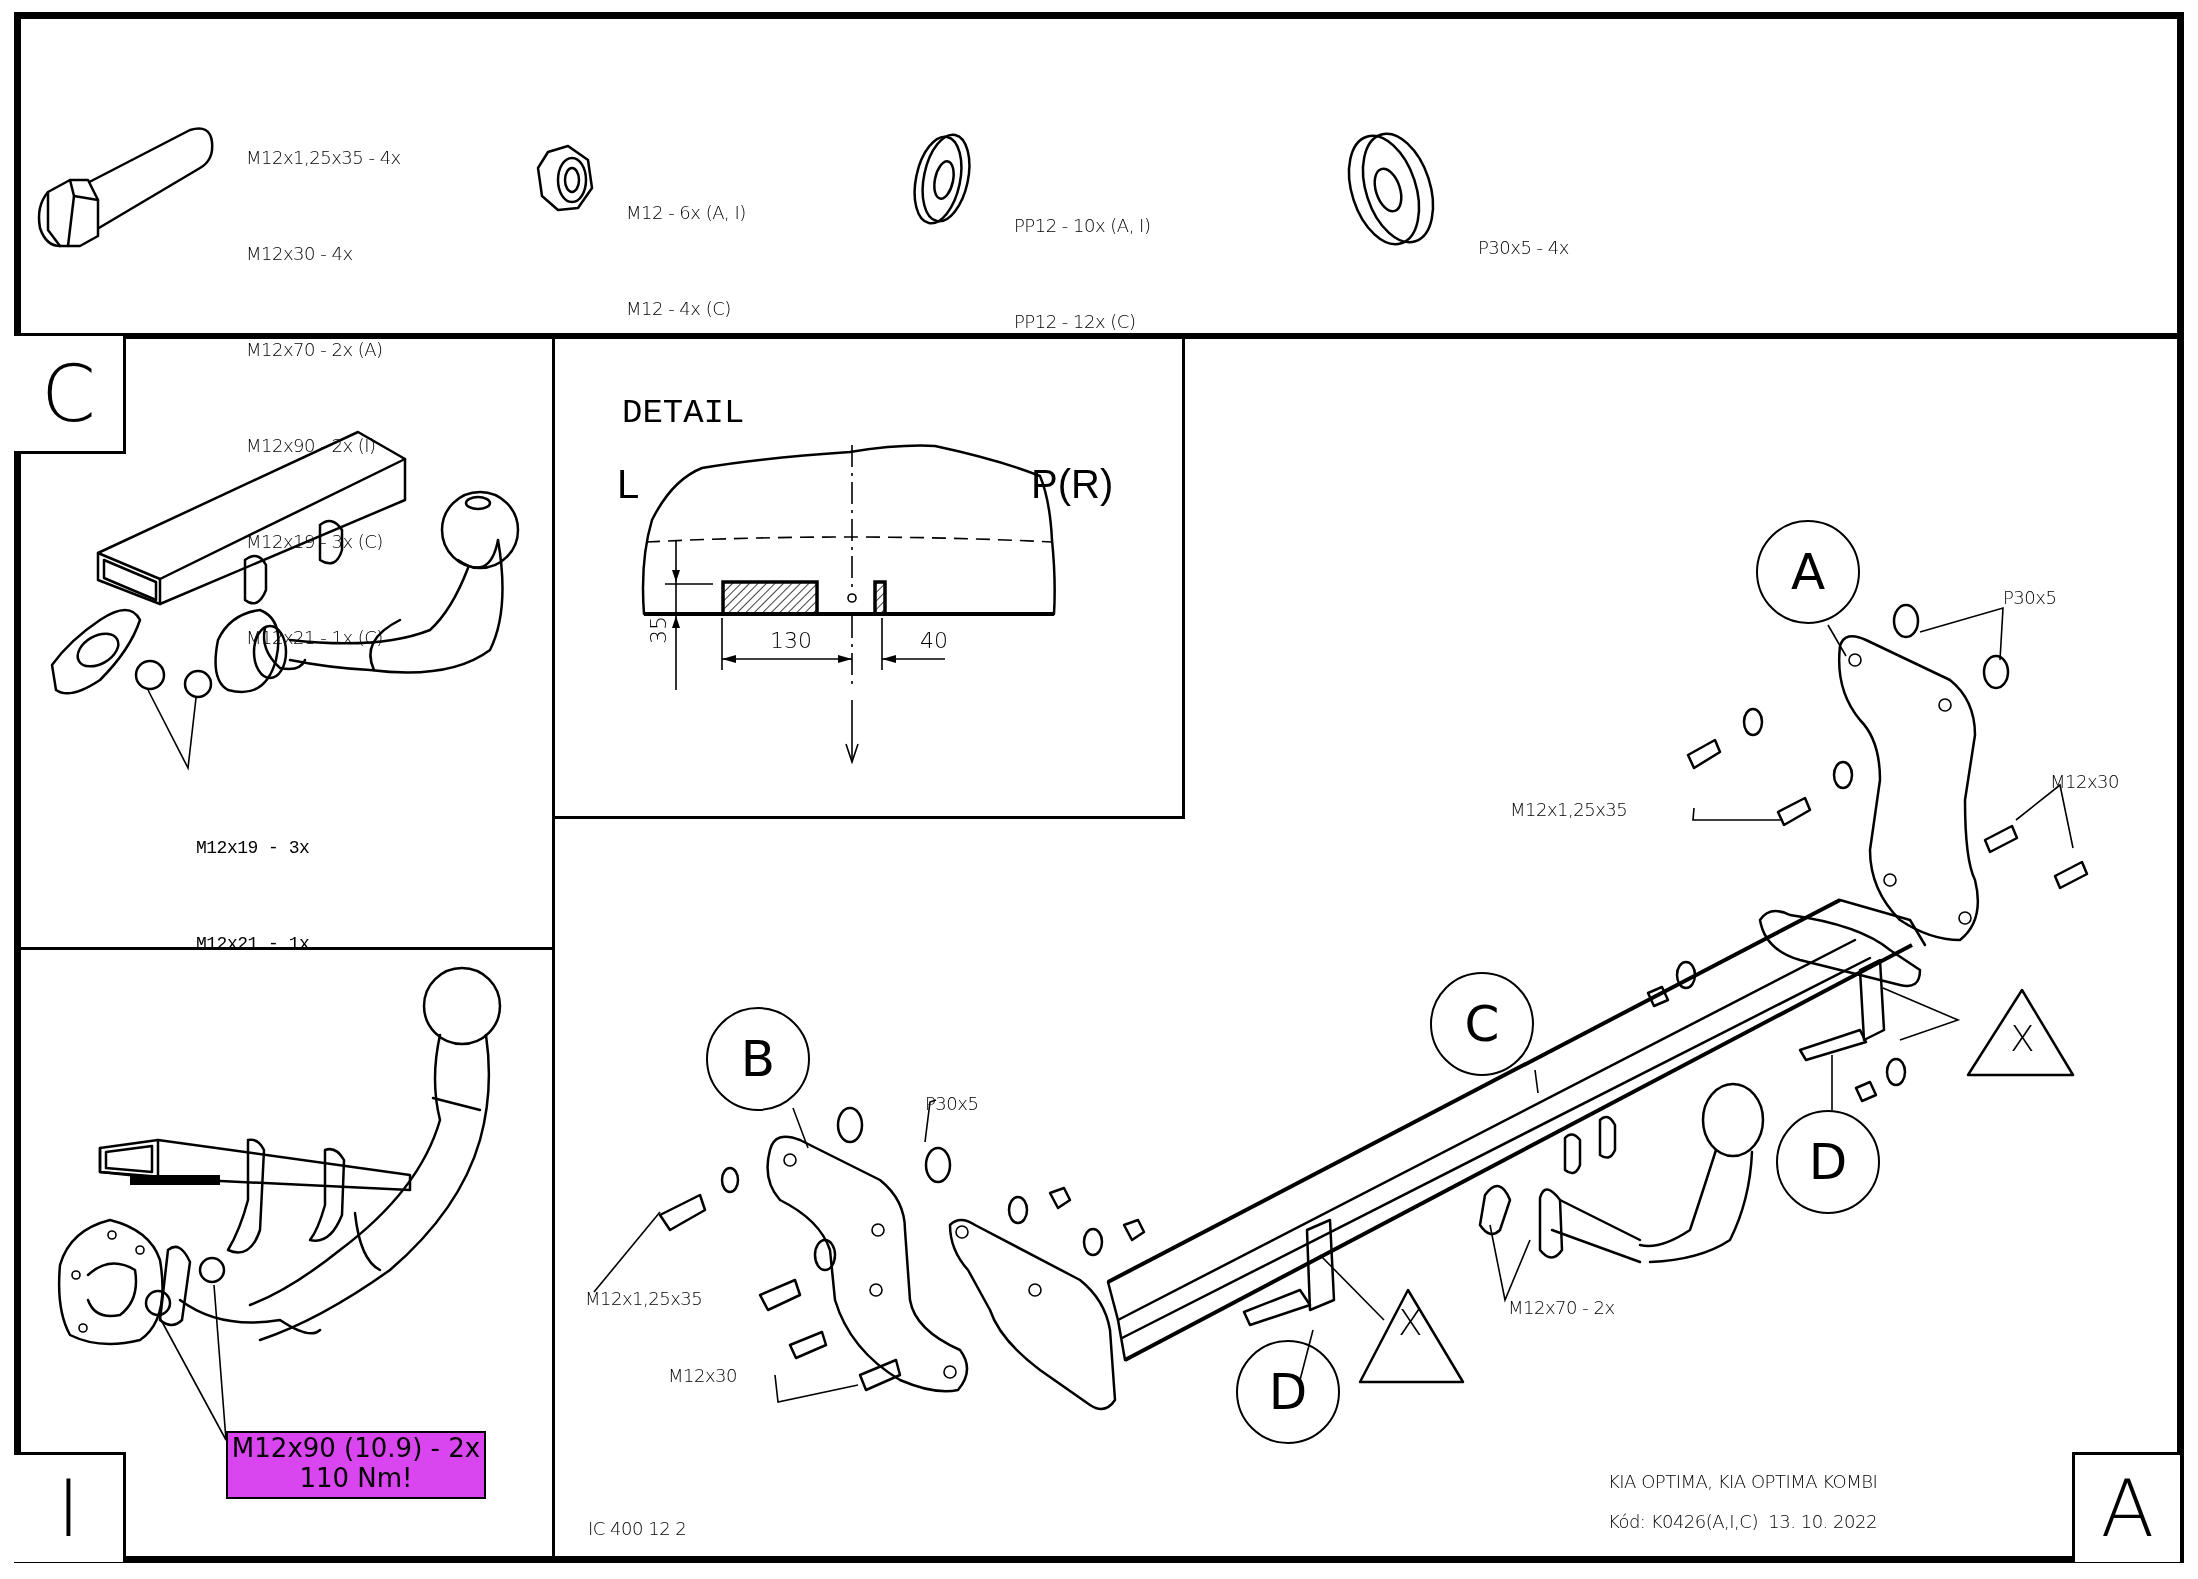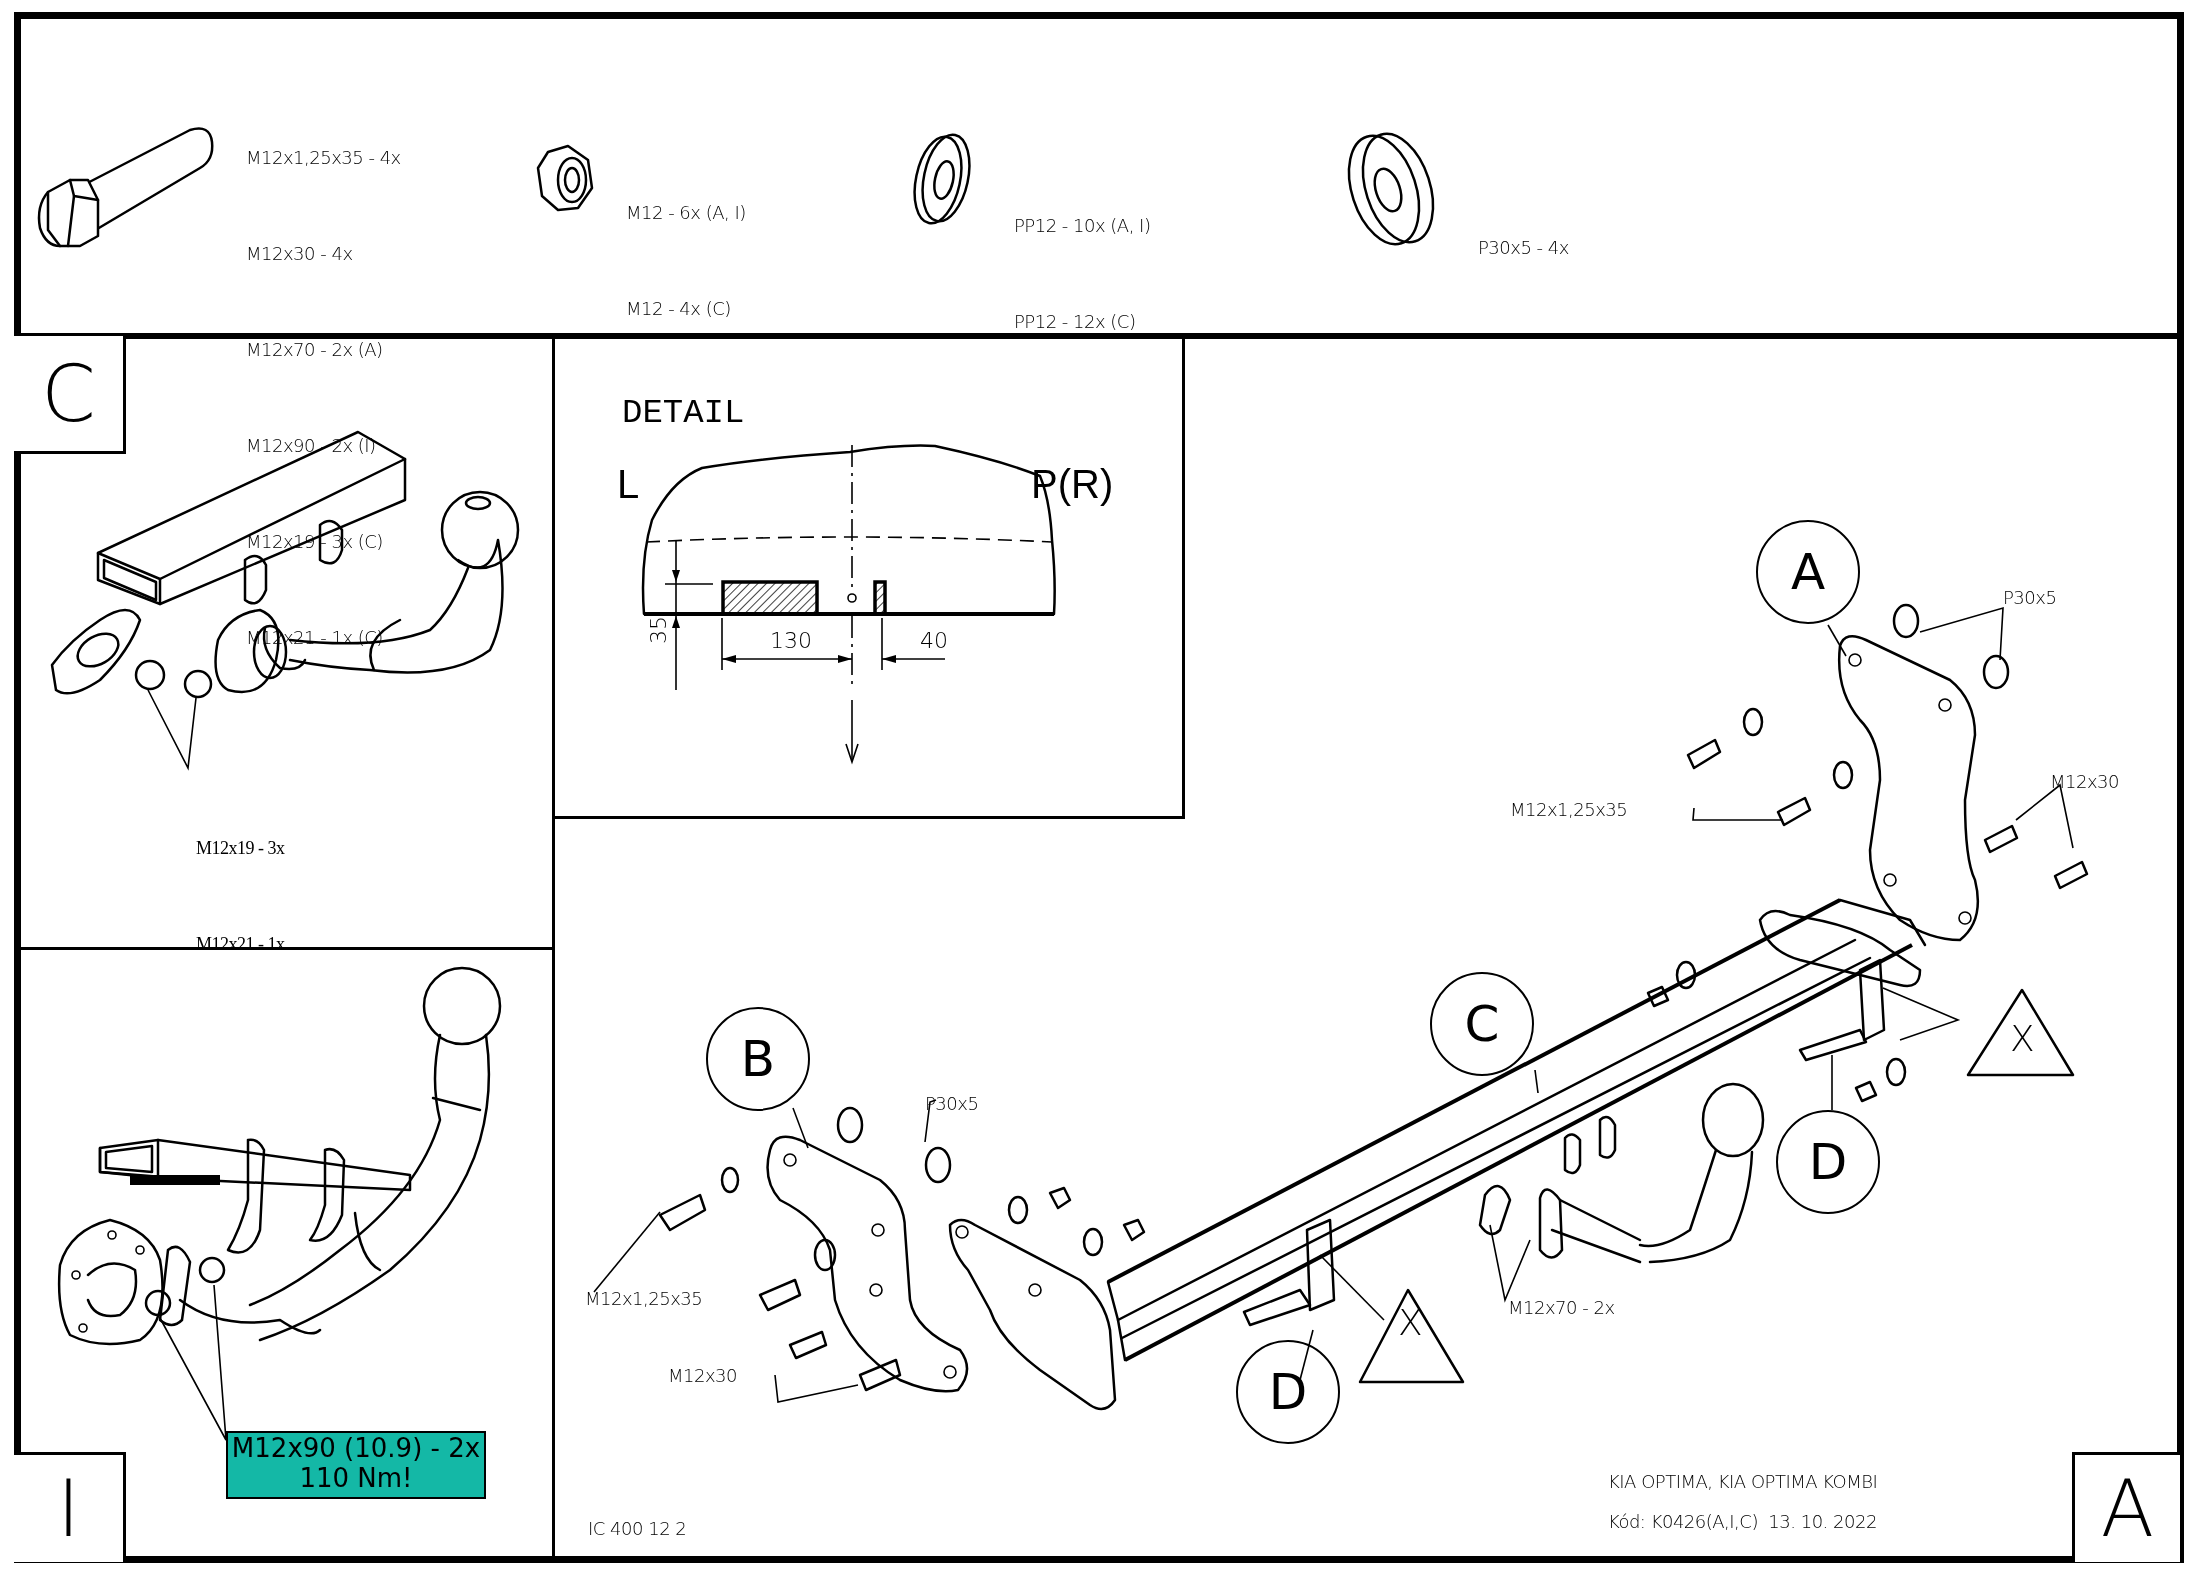--- a/index.html
+++ b/index.html
@@ -11,21 +11,21 @@
   .vline { position: absolute; background: #000; }
   .txt { position: absolute; font-family: "DejaVu Sans", sans-serif; font-weight: 300;
          font-size: 18px; line-height: 32px; white-space: pre; letter-spacing: -0.5px; }
   .lbl-box { position: absolute; border: 3px solid #000; box-sizing: border-box; background:#fff;
              display:flex; align-items:center; justify-content:center;
              font-family: "DejaVu Sans", sans-serif; font-weight: 200; font-size: 78px; }
   .callout-circle { position:absolute; border:2px solid #000; border-radius:50%; box-sizing:border-box;
              display:flex; align-items:center; justify-content:center;
              font-family:"DejaVu Sans", sans-serif; font-size:50px; background:transparent; }
   .note-box { position:absolute; border:2px solid #000; box-sizing:border-box; text-align:center;
-             font-family:"DejaVu Sans", sans-serif; font-size:26px; line-height:30px; background:#14b8a6; }
+             font-family:"DejaVu Sans", sans-serif; font-size:26px; line-height:30px; background:#d946ef; }
   svg { position:absolute; left:0; top:0; }
   svg .ln { stroke:#000; stroke-width:2.5; fill:none; stroke-linejoin:round; stroke-linecap:round; }
   svg .thin { stroke:#000; stroke-width:1.6; fill:none; }
   svg .thick { stroke:#000; stroke-width:4; fill:none; stroke-linejoin:round; }
   svg .fillw { fill:#fff; }
   .detail-head { position:absolute; font-family:Liberation Mono, monospace; font-size:34px; }
   .detail-lr { position:absolute; font-family:"Liberation Sans", sans-serif; font-size:40px; }
   .dim { position:absolute; font-family:"DejaVu Sans", sans-serif; font-size:22px; font-weight:300; }
 </style>
 </head>
@@ -164,21 +164,21 @@
     <path class="ln" d="M245,560 L245,600 Q258,610 266,590 L266,565 Q258,550 245,560"></path>
     <path class="ln" d="M320,525 L320,560 Q336,570 342,550 L342,530 Q332,515 320,525"></path>
     <path class="ln" d="M218,640 Q230,614 260,610 Q285,620 276,660 Q265,700 228,690 Q210,680 218,640 Z"></path>
   </g>
   <g>
     <circle class="ln" cx="150" cy="675" r="14"></circle>
     <circle class="ln" cx="198" cy="684" r="13"></circle>
     <path class="thin" d="M148,690 L188,768 L196,698"></path>
   </g>
 </svg>
-<div class="txt" style="left:196px;top:768px;font-family:Liberation Serif, serif;text-align:center;">
+<div class="txt" style="left:196px;top:768px;font-family:Liberation Mono, monospace;text-align:center;">
   <div>M12x19 - 3x</div>
   <div>M12x21 - 1x</div>
 </div>
 
 <svg width="2198" height="1579" style="pointer-events:none;">
   <g>
     <path class="ln" d="M100,1148 L158,1140 L410,1175 L410,1190 L200,1180 L100,1172 Z"></path>
     <path class="ln" d="M100,1148 L100,1172 L158,1178 L158,1140"></path>
     <path class="ln" d="M106,1152 L152,1146 L152,1172 L106,1168 Z"></path>
     <rect x="130" y="1175" width="90" height="10" fill="#000"></rect>

